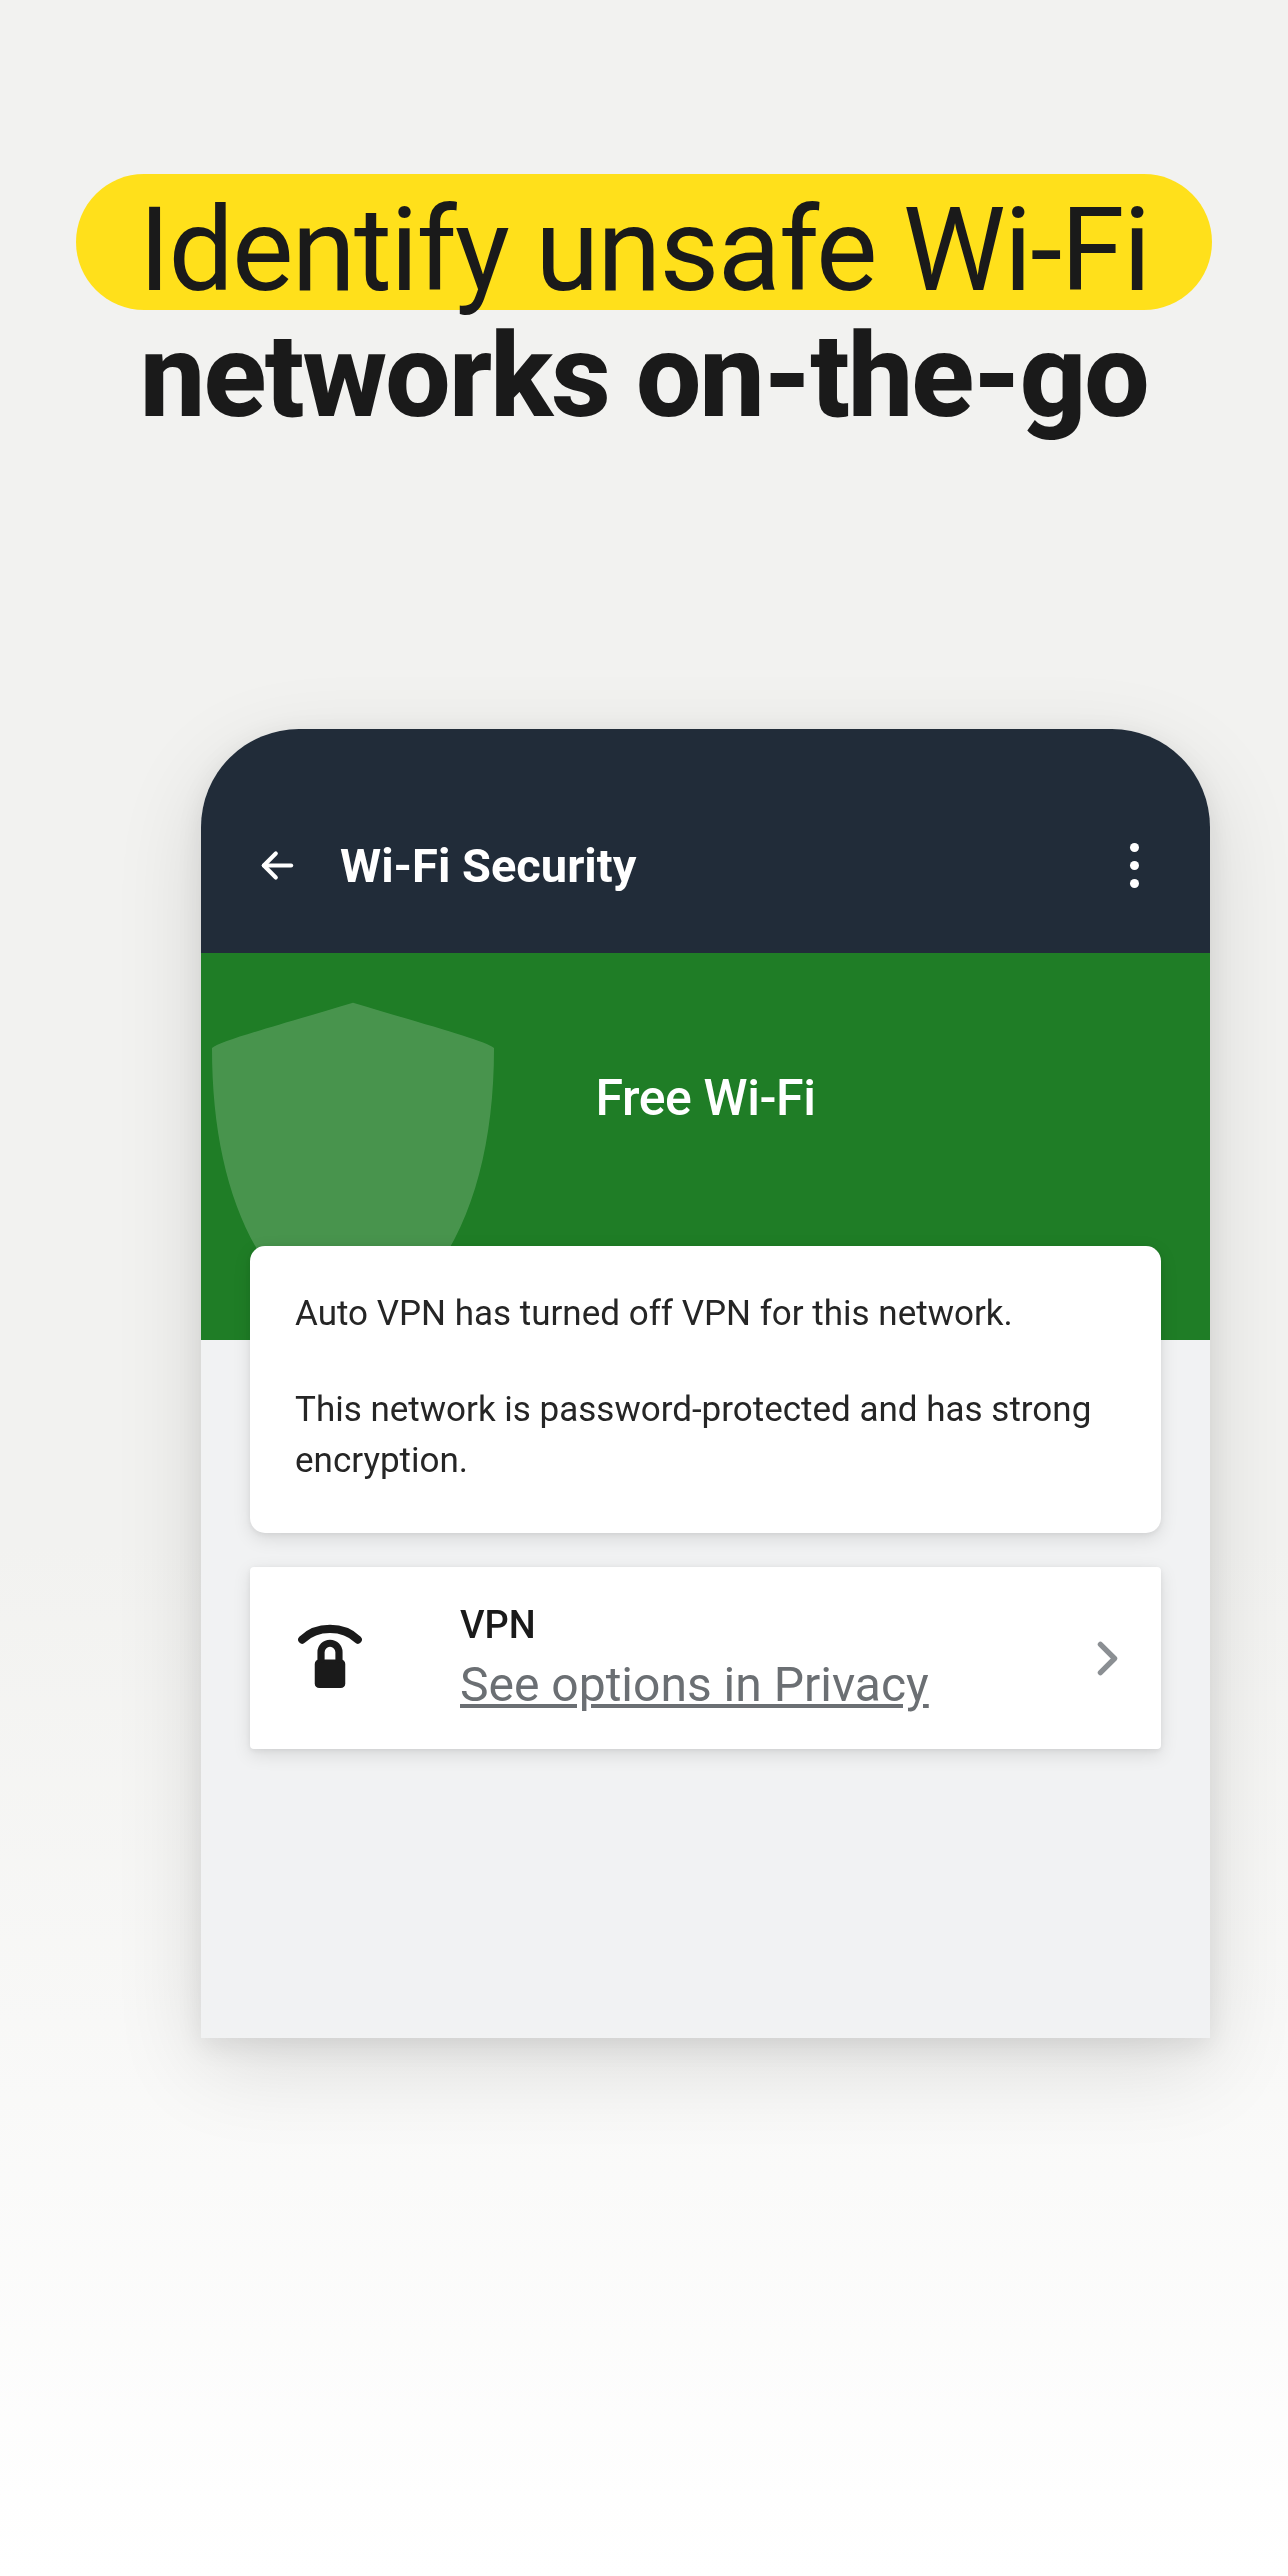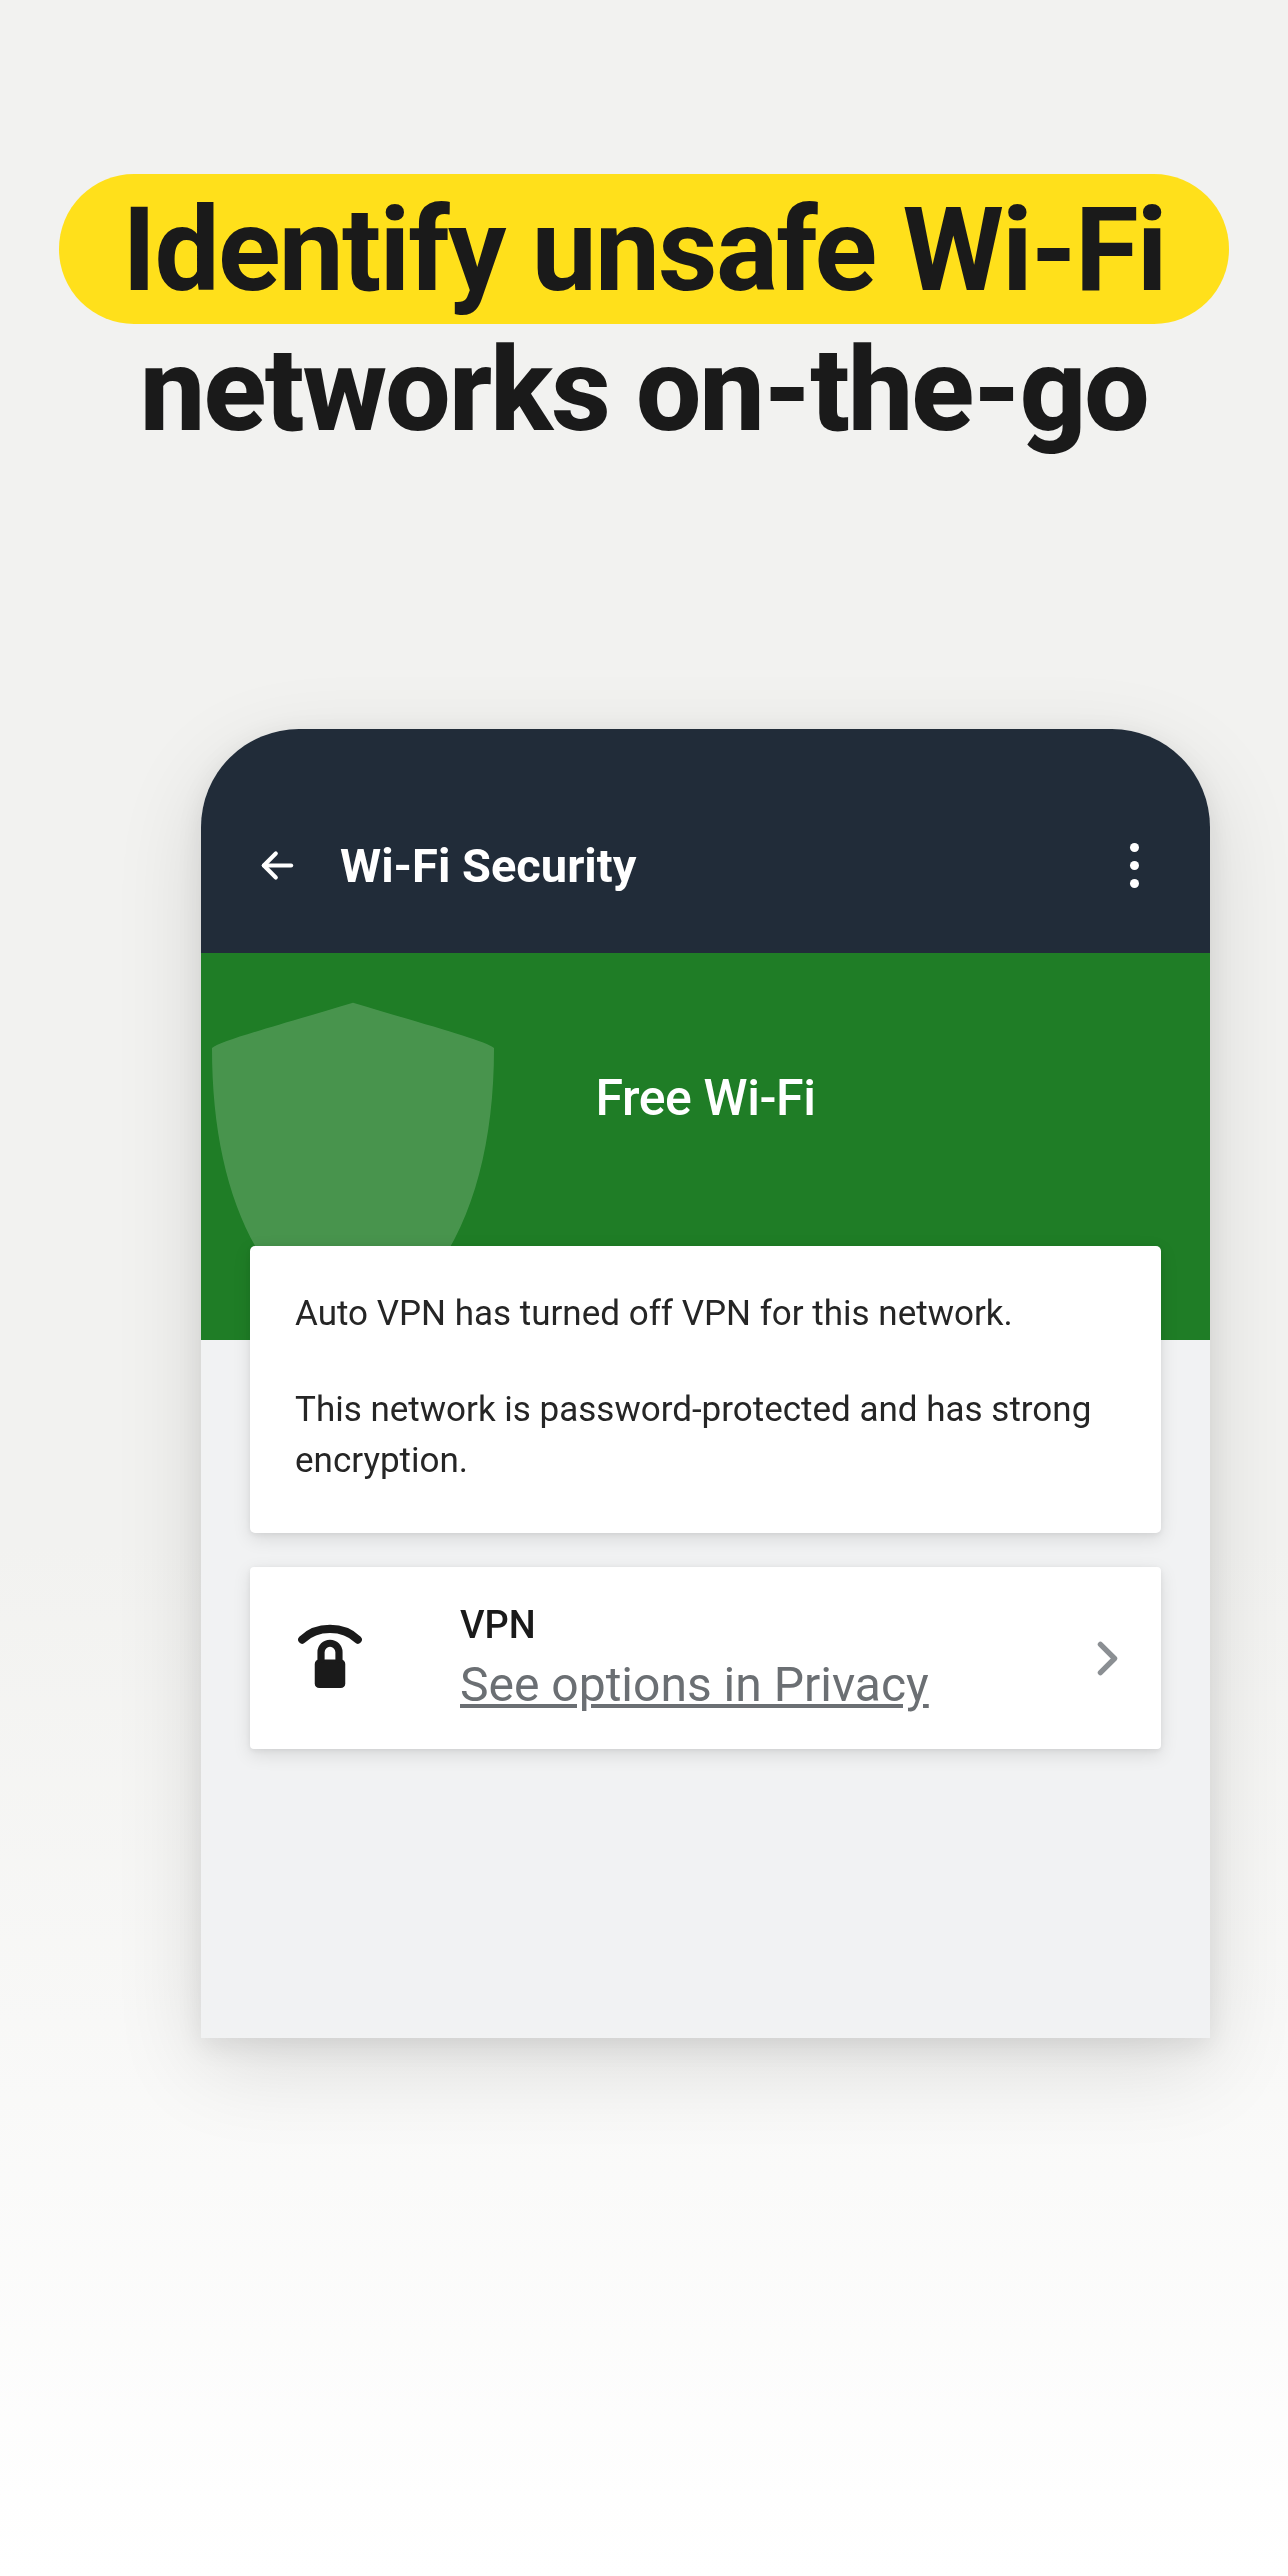--- a/index.html
+++ b/index.html
@@ -23,23 +23,23 @@
     position: absolute;
     top: 174px;
     left: 0;
     width: 100%;
     text-align: center;
   }
   .headline-line1 {
     display: inline-block;
     background: #ffe01b;
     border-radius: 89px;
-    padding: 18px 63px 16px 63px;
+    padding: 18px 63px 2px 63px;
     font-size: 116px;
-    font-weight: 700;
+    font-weight: 400;
     color: #1a1a1a;
     letter-spacing: -1.8px;
     line-height: 1;
   }
   .headline-line2 {
     font-size: 116px;
     font-weight: 800;
     color: #1a1a1a;
     letter-spacing: -1.8px;
     line-height: 1.15;
@@ -128,21 +128,21 @@
     font-weight: 400;
     margin-top: 10.7px;
   }
   
   .content {
     position: relative;
     padding: 0 49px;
   }
   .info-card {
     background: #ffffff;
-    border-radius: 5px;
+    border-radius: 15px;
     box-shadow: 0 5.4px 18px rgba(0,0,0,0.10), 0 1.8px 5.4px rgba(0,0,0,0.06);
     padding: 43px 45px 47px 45px;
     margin-top: -94px;
     position: relative;
   }
   .info-line {
     font-size: 35px;
     color: #252525;
     line-height: 1.45;
   }

